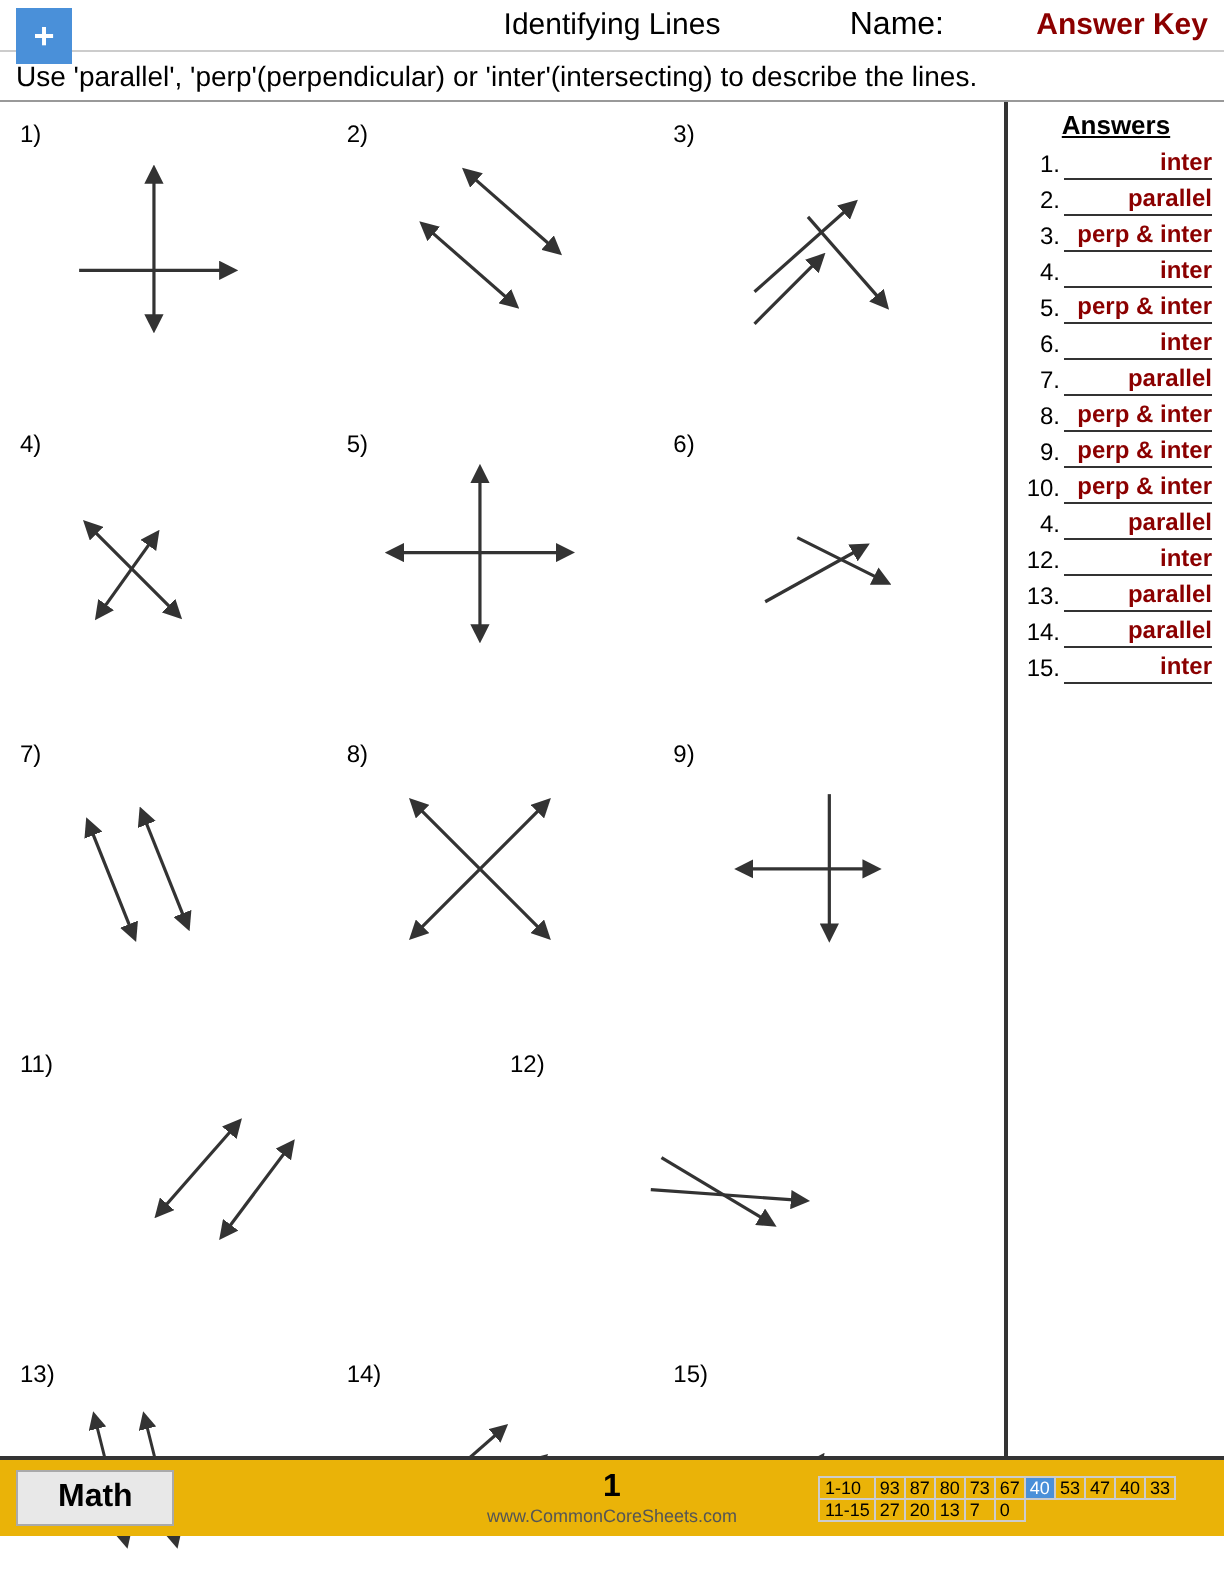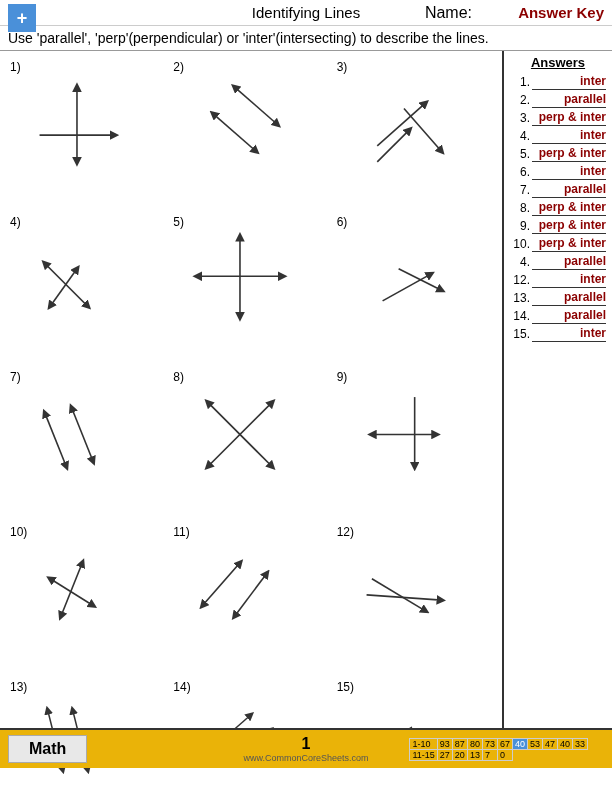--- a/index.html
+++ b/index.html
@@ -357,35 +357,20 @@
           </defs>
 
           <line x1="25" y1="65" x2="85" y2="65" stroke="#333" stroke-width="1.5" marker-end="url(#ah9a)" marker-start="url(#ah9b)"></line>
           <line x1="65" y1="30" x2="65" y2="95" stroke="#333" stroke-width="1.5" marker-end="url(#ah9a)"></line>
         </svg>
       </div>
     </div>
 
     <div class="problem-row">
 
-      <div class="problem-cell">
-        <span class="problem-num">10)</span>
-        <svg class="diagram" viewBox="0 0 130 145">
-          <defs>
-            <marker id="ah10a" markerWidth="6" markerHeight="6" refX="3" refY="3" orient="auto">
-              <polygon points="0 0, 6 3, 0 6" fill="#333"></polygon>
-            </marker>
-            <marker id="ah10b" markerWidth="6" markerHeight="6" refX="3" refY="3" orient="auto-start-reverse">
-              <polygon points="0 0, 6 3, 0 6" fill="#333"></polygon>
-            </marker>
-          </defs>
-          <line x1="30" y1="55" x2="70" y2="80" stroke="#333" stroke-width="1.5" marker-end="url(#ah10a)" marker-start="url(#ah10b)"></line>
-          <line x1="60" y1="40" x2="40" y2="90" stroke="#333" stroke-width="1.5" marker-end="url(#ah10a)" marker-start="url(#ah10b)"></line>
-        </svg>
-      </div>
 
       <div class="problem-cell">
         <span class="problem-num">11)</span>
         <svg class="diagram" viewBox="0 0 130 145">
           <defs>
             <marker id="ah11a" markerWidth="6" markerHeight="6" refX="3" refY="3" orient="auto">
               <polygon points="0 0, 6 3, 0 6" fill="#333"></polygon>
             </marker>
             <marker id="ah11b" markerWidth="6" markerHeight="6" refX="3" refY="3" orient="auto-start-reverse">
               <polygon points="0 0, 6 3, 0 6" fill="#333"></polygon>

